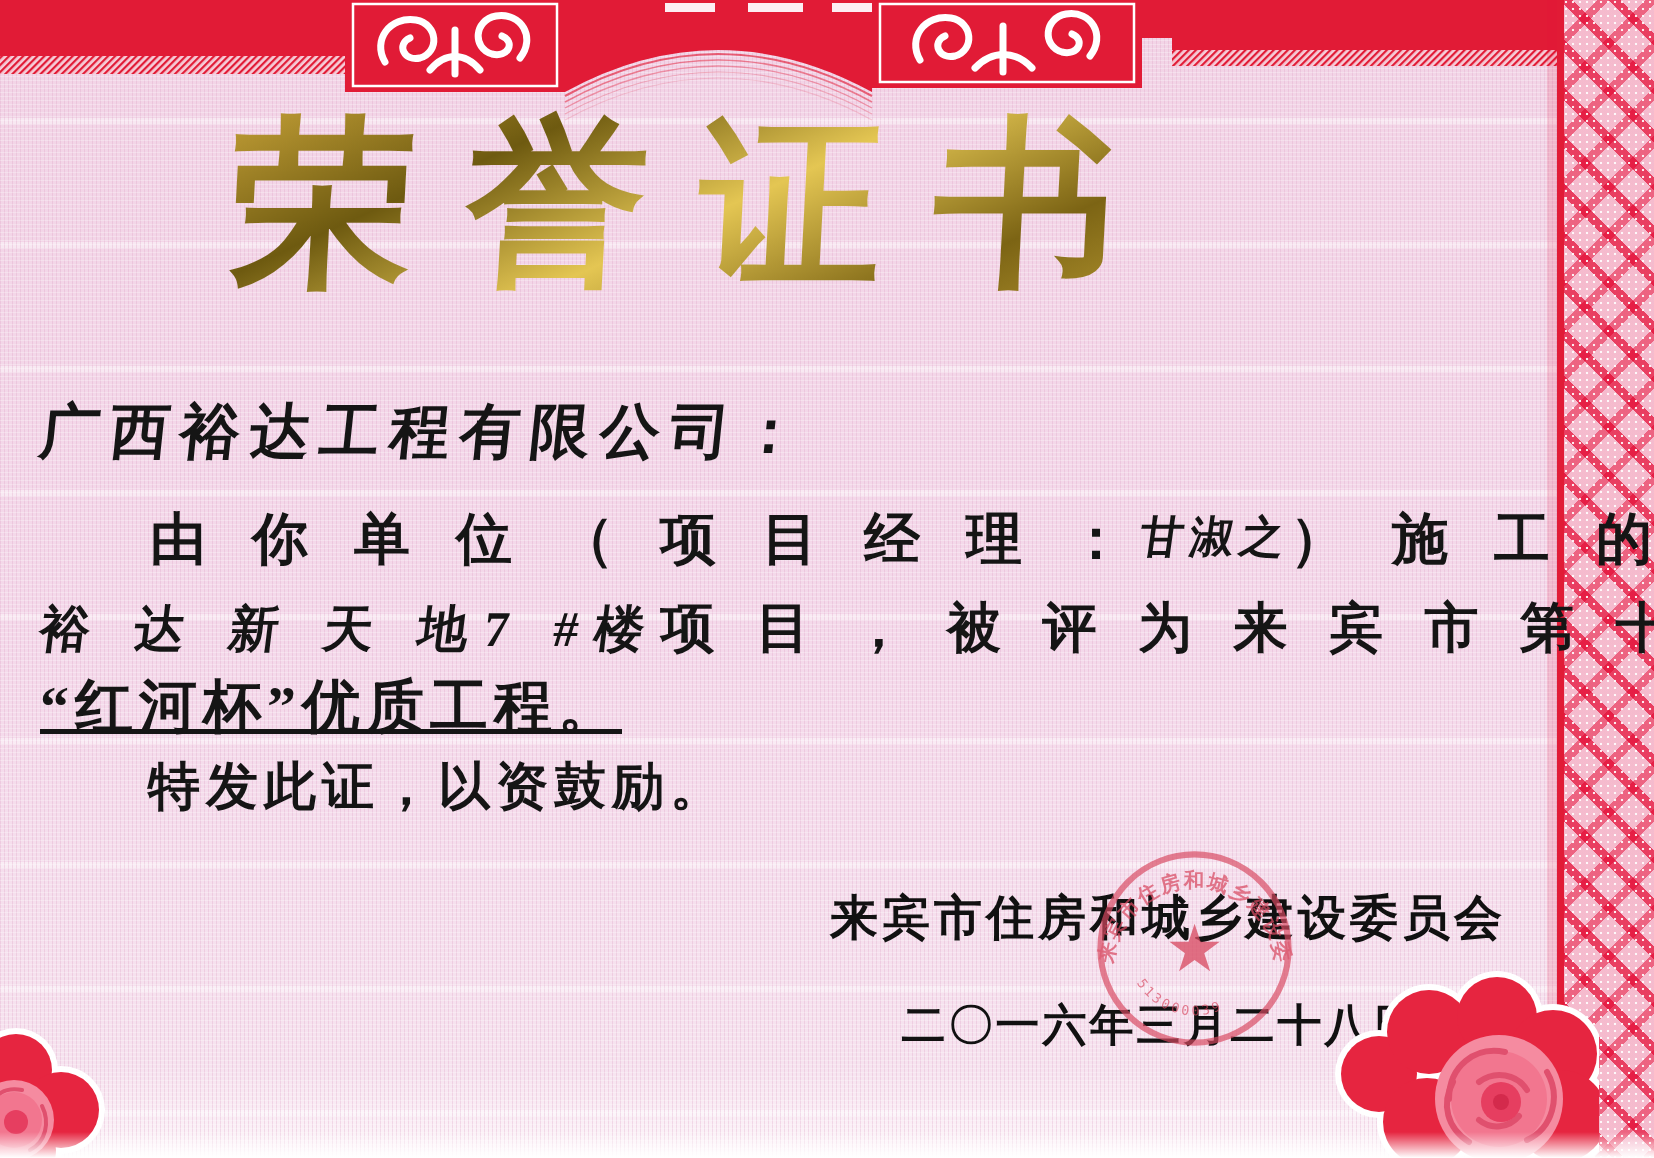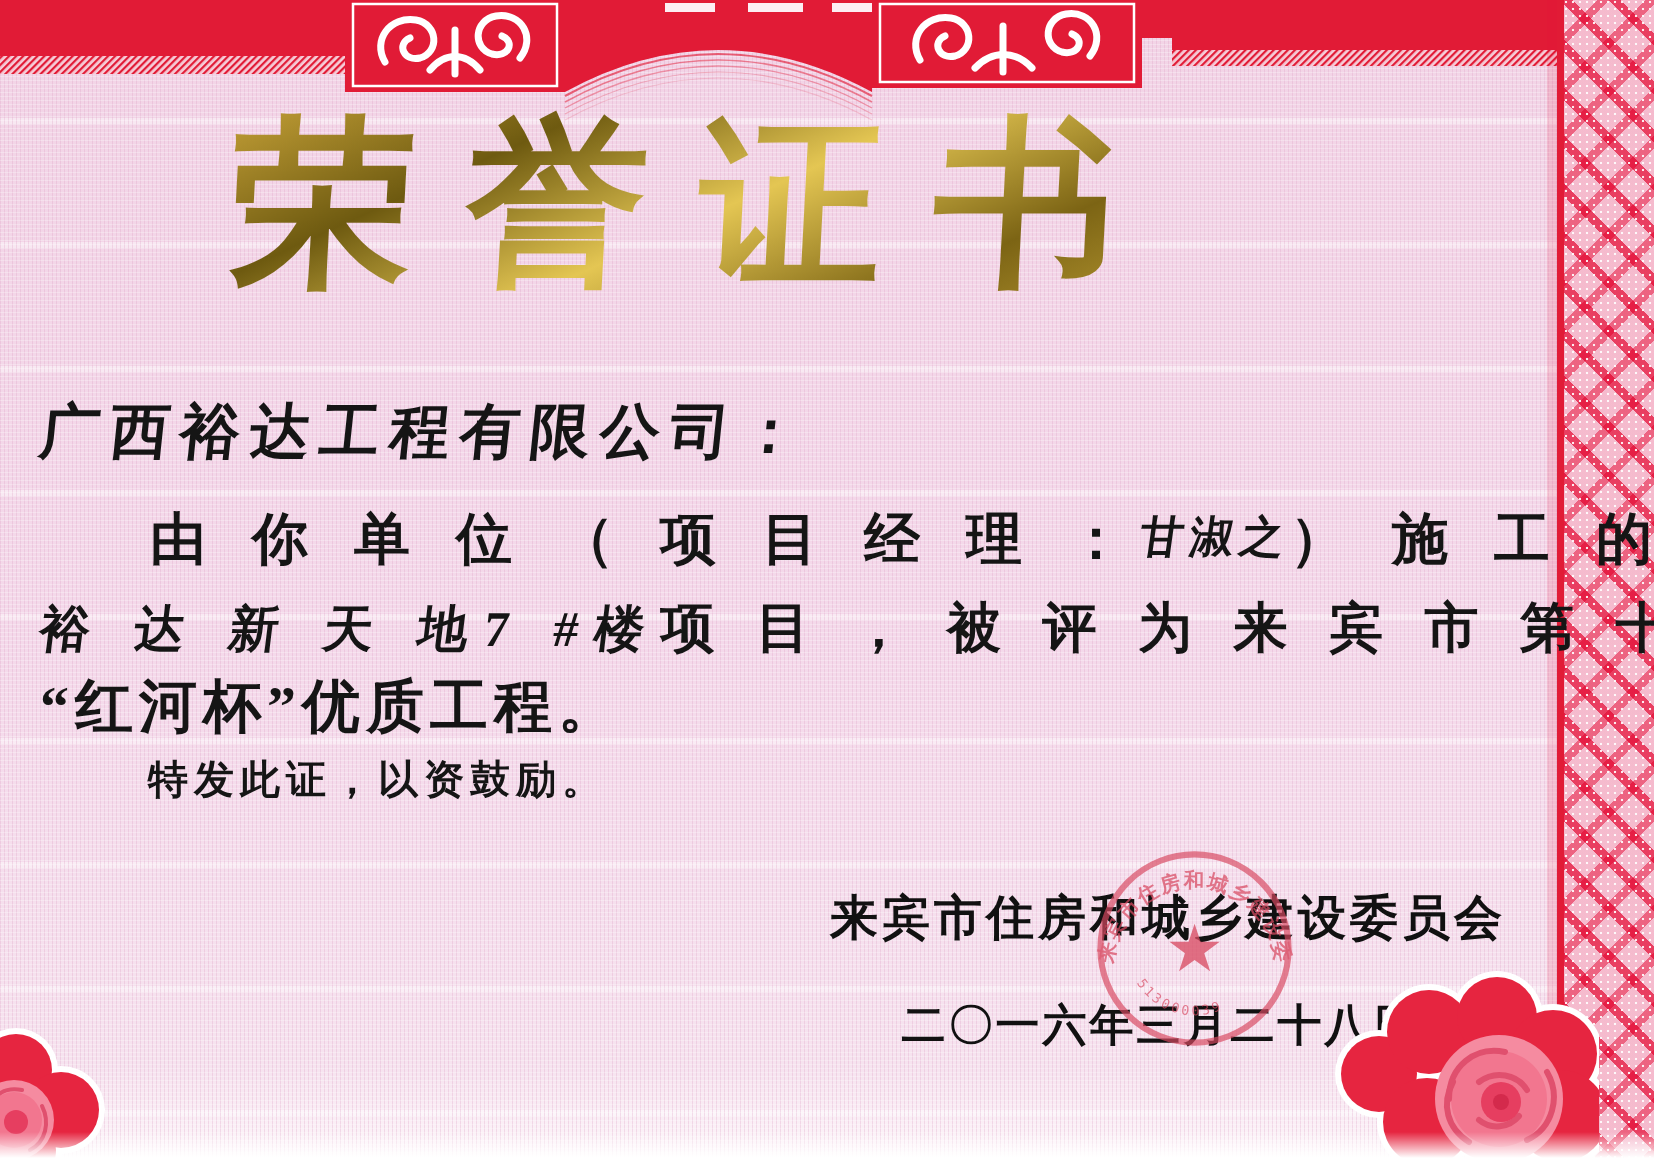--- a/index.html
+++ b/index.html
@@ -36,22 +36,22 @@
     -webkit-text-fill-color:transparent;
     text-shadow:none;
     transform:skewX(-3deg);
   }
   .line{position:absolute;color:#151515;font-weight:bold;white-space:nowrap;}
   .recipient{left:40px;top:392px;font-size:60px;letter-spacing:10px;transform:skewX(-6deg);}
   .l2{left:150px;top:502px;font-size:56px;letter-spacing:16px;}
   .l2 .hand{font-size:44px;letter-spacing:6px;transform:skewX(-8deg);display:inline-block;vertical-align:6px;}
   .l3{left:40px;top:592px;font-size:54px;letter-spacing:14px;}
   .l3 .hand2{font-size:50px;letter-spacing:16px;transform:skewX(-7deg);display:inline-block;}
-  .l4{left:40px;top:668px;font-size:58px;letter-spacing:6px;}
-  .l5{left:148px;top:752px;font-size:40px;letter-spacing:6px;}
+  .l4{left:40px;top:668px;font-size:58px;letter-spacing:6px;text-decoration:underline;}
+  .l5{left:148px;top:752px;font-size:52px;letter-spacing:6px;}
   .issuer{
     position:absolute;left:830px;top:886px;width:660px;text-align:center;
     color:#111;font-weight:bold;font-size:48px;letter-spacing:4px;white-space:nowrap;
   }
   .date{
     position:absolute;left:880px;top:996px;width:560px;text-align:center;
     color:#111;font-weight:bold;font-size:44px;letter-spacing:3px;white-space:nowrap;
   }
   .seal{position:absolute;left:1082px;top:836px;opacity:.85;}
   .rose-br{position:absolute;right:55px;bottom:-6px;}

